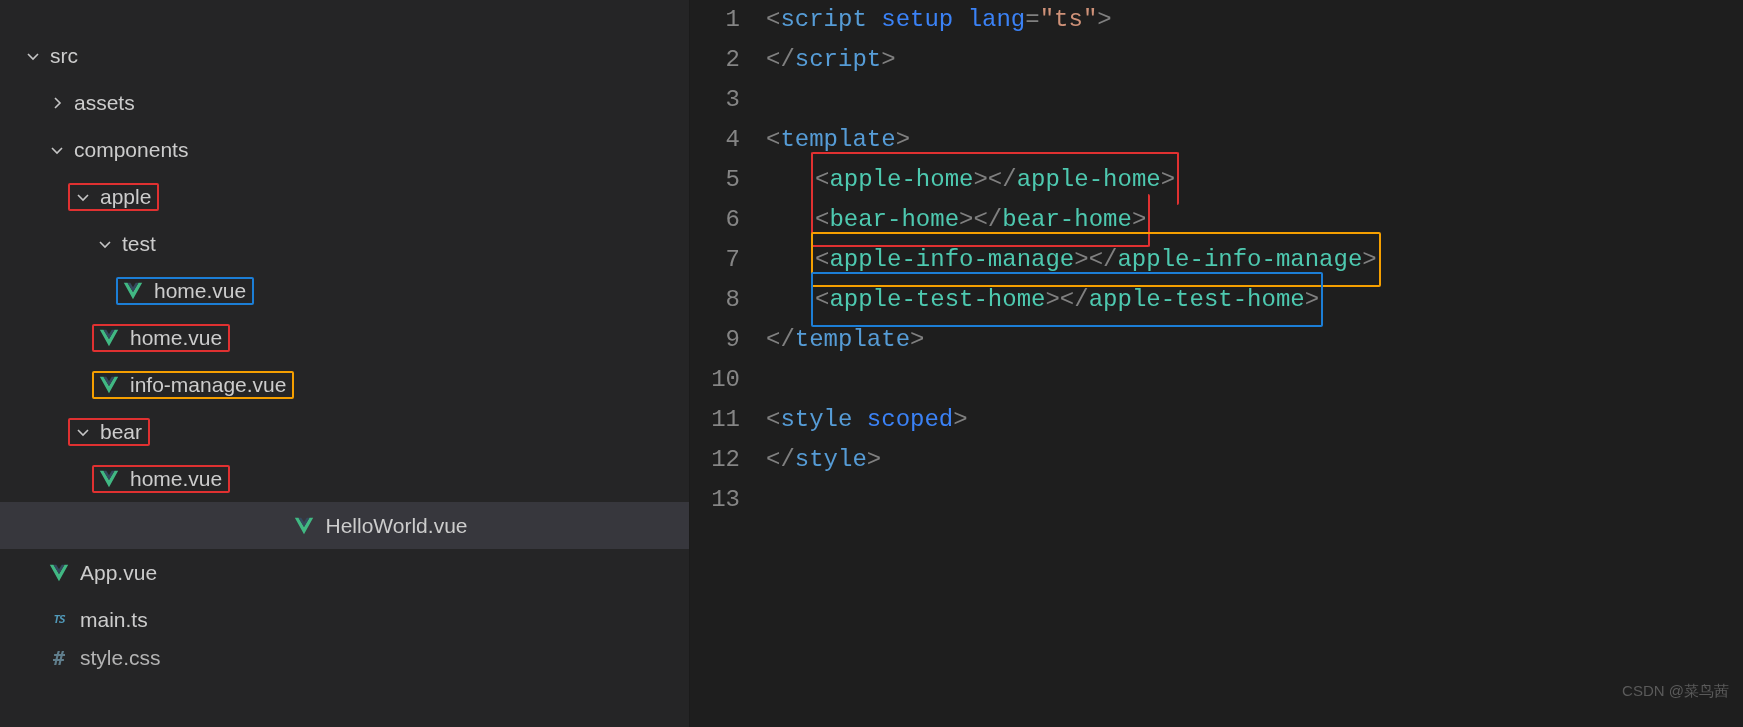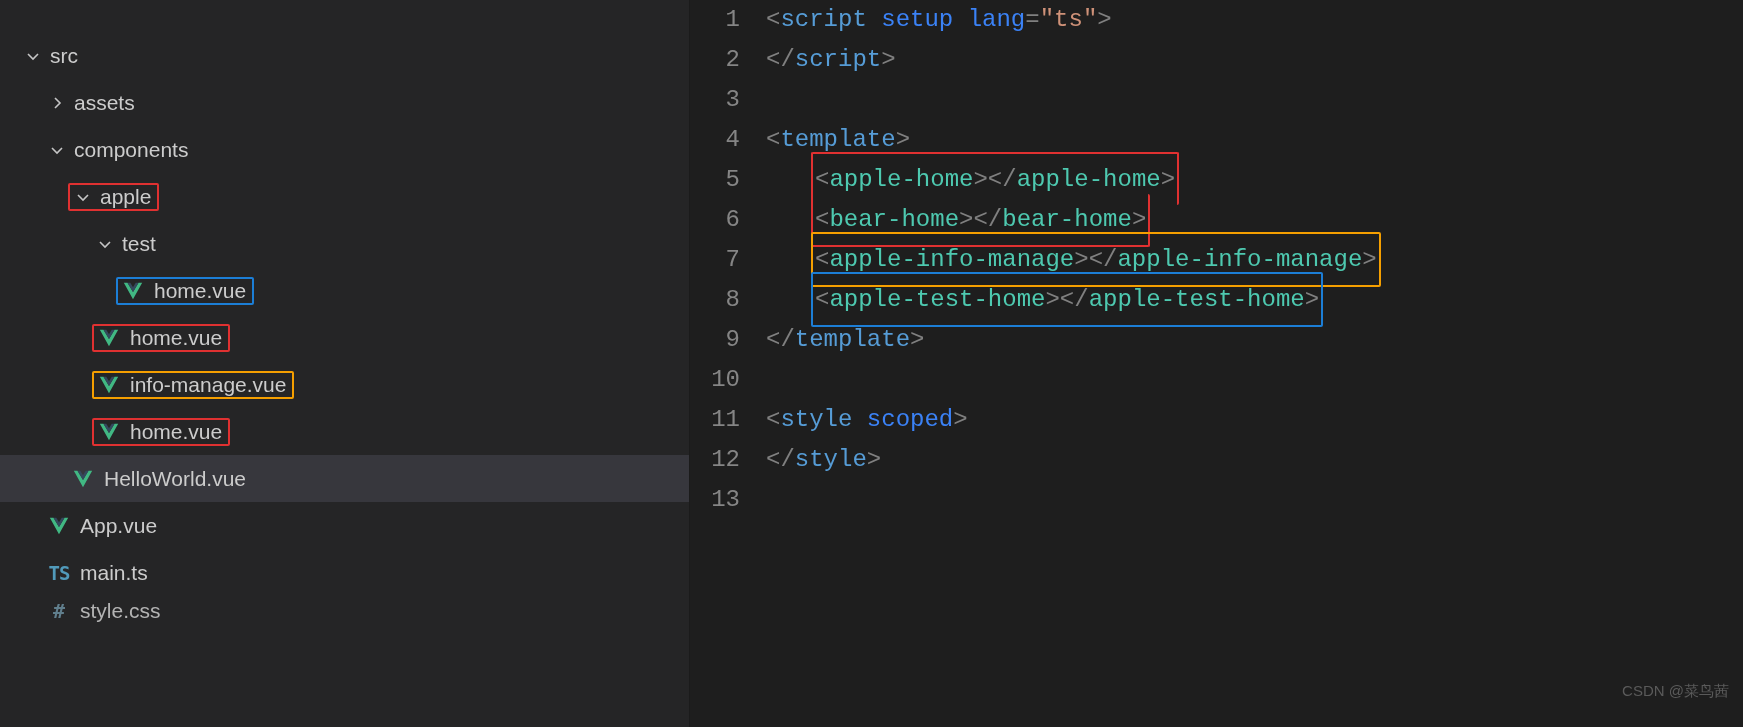--- a/index.html
+++ b/index.html
@@ -23,39 +23,39 @@
     position: relative;
   }
   .tree-row {
     display: flex;
     align-items: center;
     height: 47px;
     white-space: nowrap;
     cursor: pointer;
     color: #cccccc;
   }
-  .tree-row.selected { background: #37373d; }
+  .tree-row.selected { background: #37373d; justify-content: center; }
   .tree-row .indent { display:inline-block; }
   .chev {
     width: 18px; height: 18px;
     display: inline-flex; align-items: center; justify-content: center;
     margin-right: 8px;
     color: #c5c5c5;
   }
   .chev svg { width: 16px; height: 16px; }
   .ficon {
     width: 22px; height: 22px;
     display: inline-flex; align-items: center; justify-content: center;
     margin-right: 10px;
     font-weight: bold;
     font-size: 16px;
     font-family: Consolas, monospace;
   }
   .ficon.vue svg { width: 22px; height: 22px; }
-  .ficon.ts { color:#519aba; font-size:19px; letter-spacing:-1px;}
+  .ficon.ts { color:#519aba; font-size:11px; letter-spacing:-1px;font-style:italic;}
   .ficon.hash { color:#6b8e9e; font-size:20px;}
   .tree-label { font-size: 21px; }
   .hl { border: 2.5px solid transparent; padding: 0 6px 0 0; border-radius:2px;}
   .hl.red    { border-color:#e03131; }
   .hl.blue   { border-color:#1c7ed6; }
   .hl.yellow { border-color:#f59f00; }
   .hl-wrap { display:inline-flex; align-items:center; padding-left:4px;}
 
   
   .editor {
@@ -199,20 +199,31 @@
           <span class="ficon vue">
             <svg viewBox="0 0 24 24">
               <path fill="#41b883" d="M2 3h4l6 10L18 3h4L12 21 2 3z"></path>
               <path fill="#34495e" d="M6 3h3l3 5 3-5h3l-6 10L6 3z"></path>
             </svg>
           </span>
           <span class="tree-label">info-manage.vue</span>
         </span>
       </div>
       <div class="tree-row">
+        <span class="indent" style="width: 68px;"></span>
+        <span class="hl-wrap hl red">
+          <span class="chev">
+            <svg viewBox="0 0 16 16" fill="none" stroke="currentColor" stroke-width="1.6">
+              <polyline points="3,6 8,11 13,6"></polyline>
+            </svg>
+          </span>
+          <span class="tree-label">bear</span>
+        </span>
+      </div>
+      <div class="tree-row">
         <span class="indent" style="width: 92px;"></span>
         <span class="hl-wrap hl red">
           <span class="ficon vue">
             <svg viewBox="0 0 24 24">
               <path fill="#41b883" d="M2 3h4l6 10L18 3h4L12 21 2 3z"></path>
               <path fill="#34495e" d="M6 3h3l3 5 3-5h3l-6 10L6 3z"></path>
             </svg>
           </span>
           <span class="tree-label">home.vue</span>
         </span>

